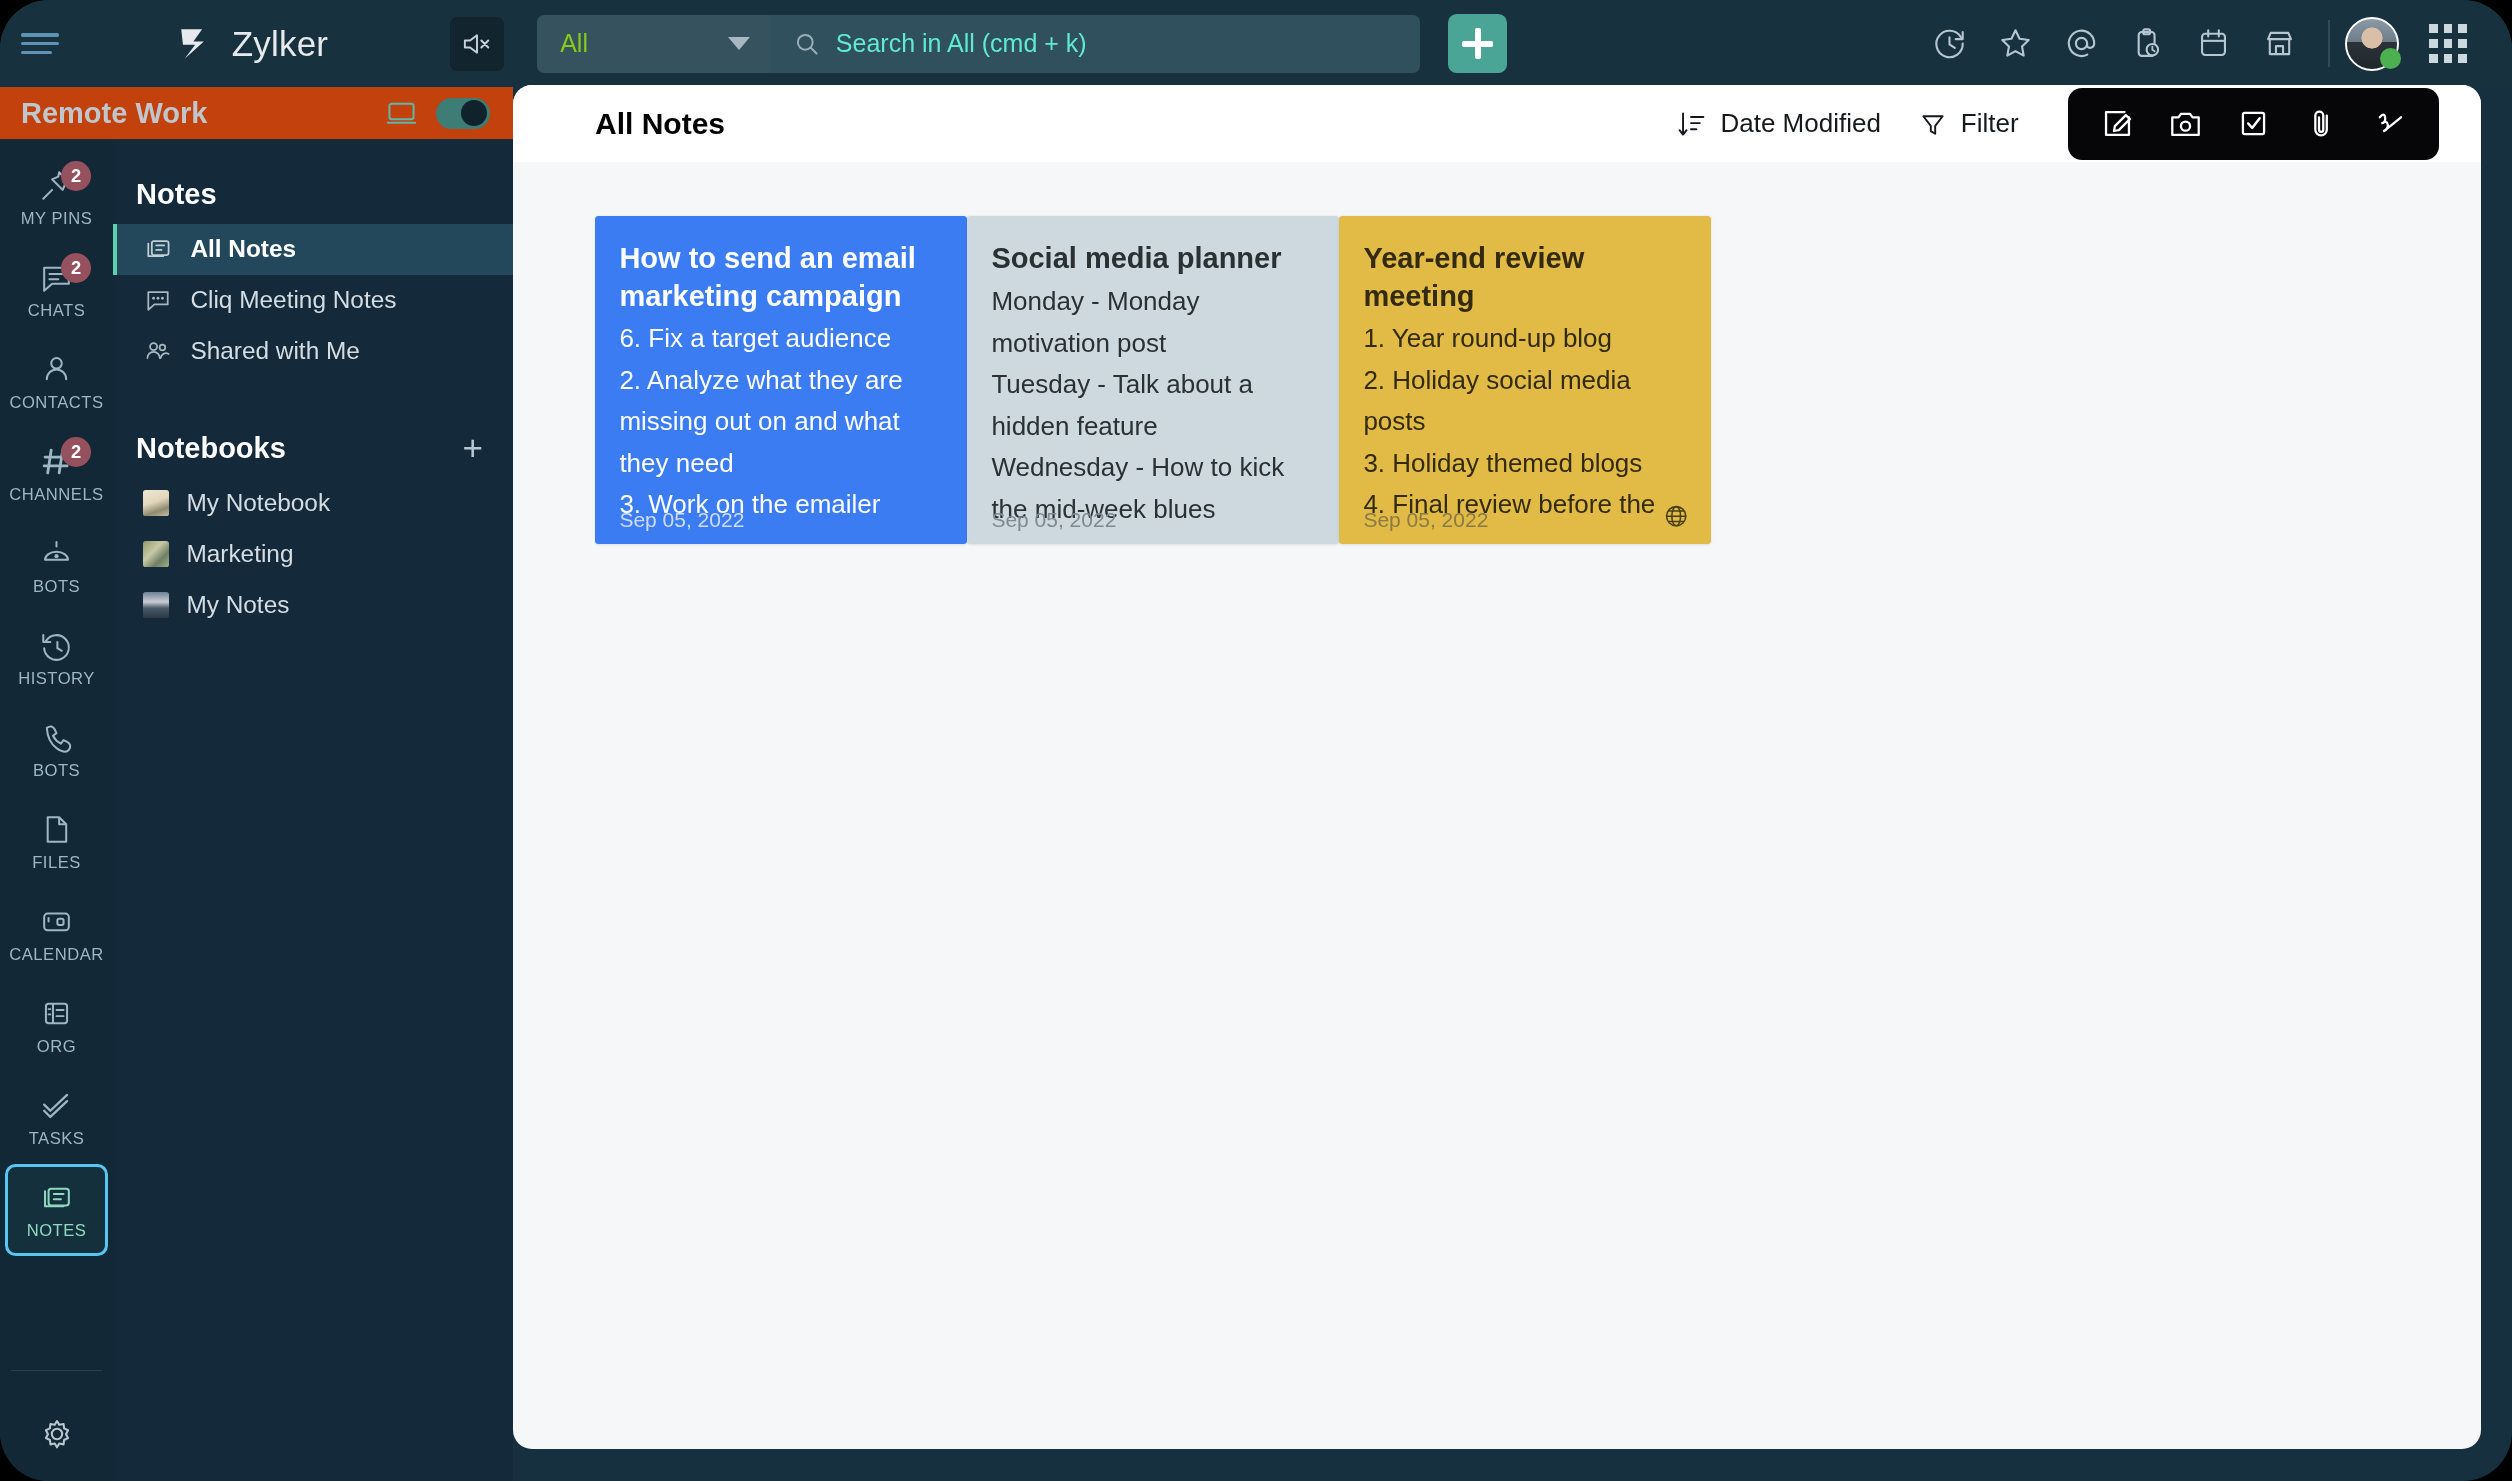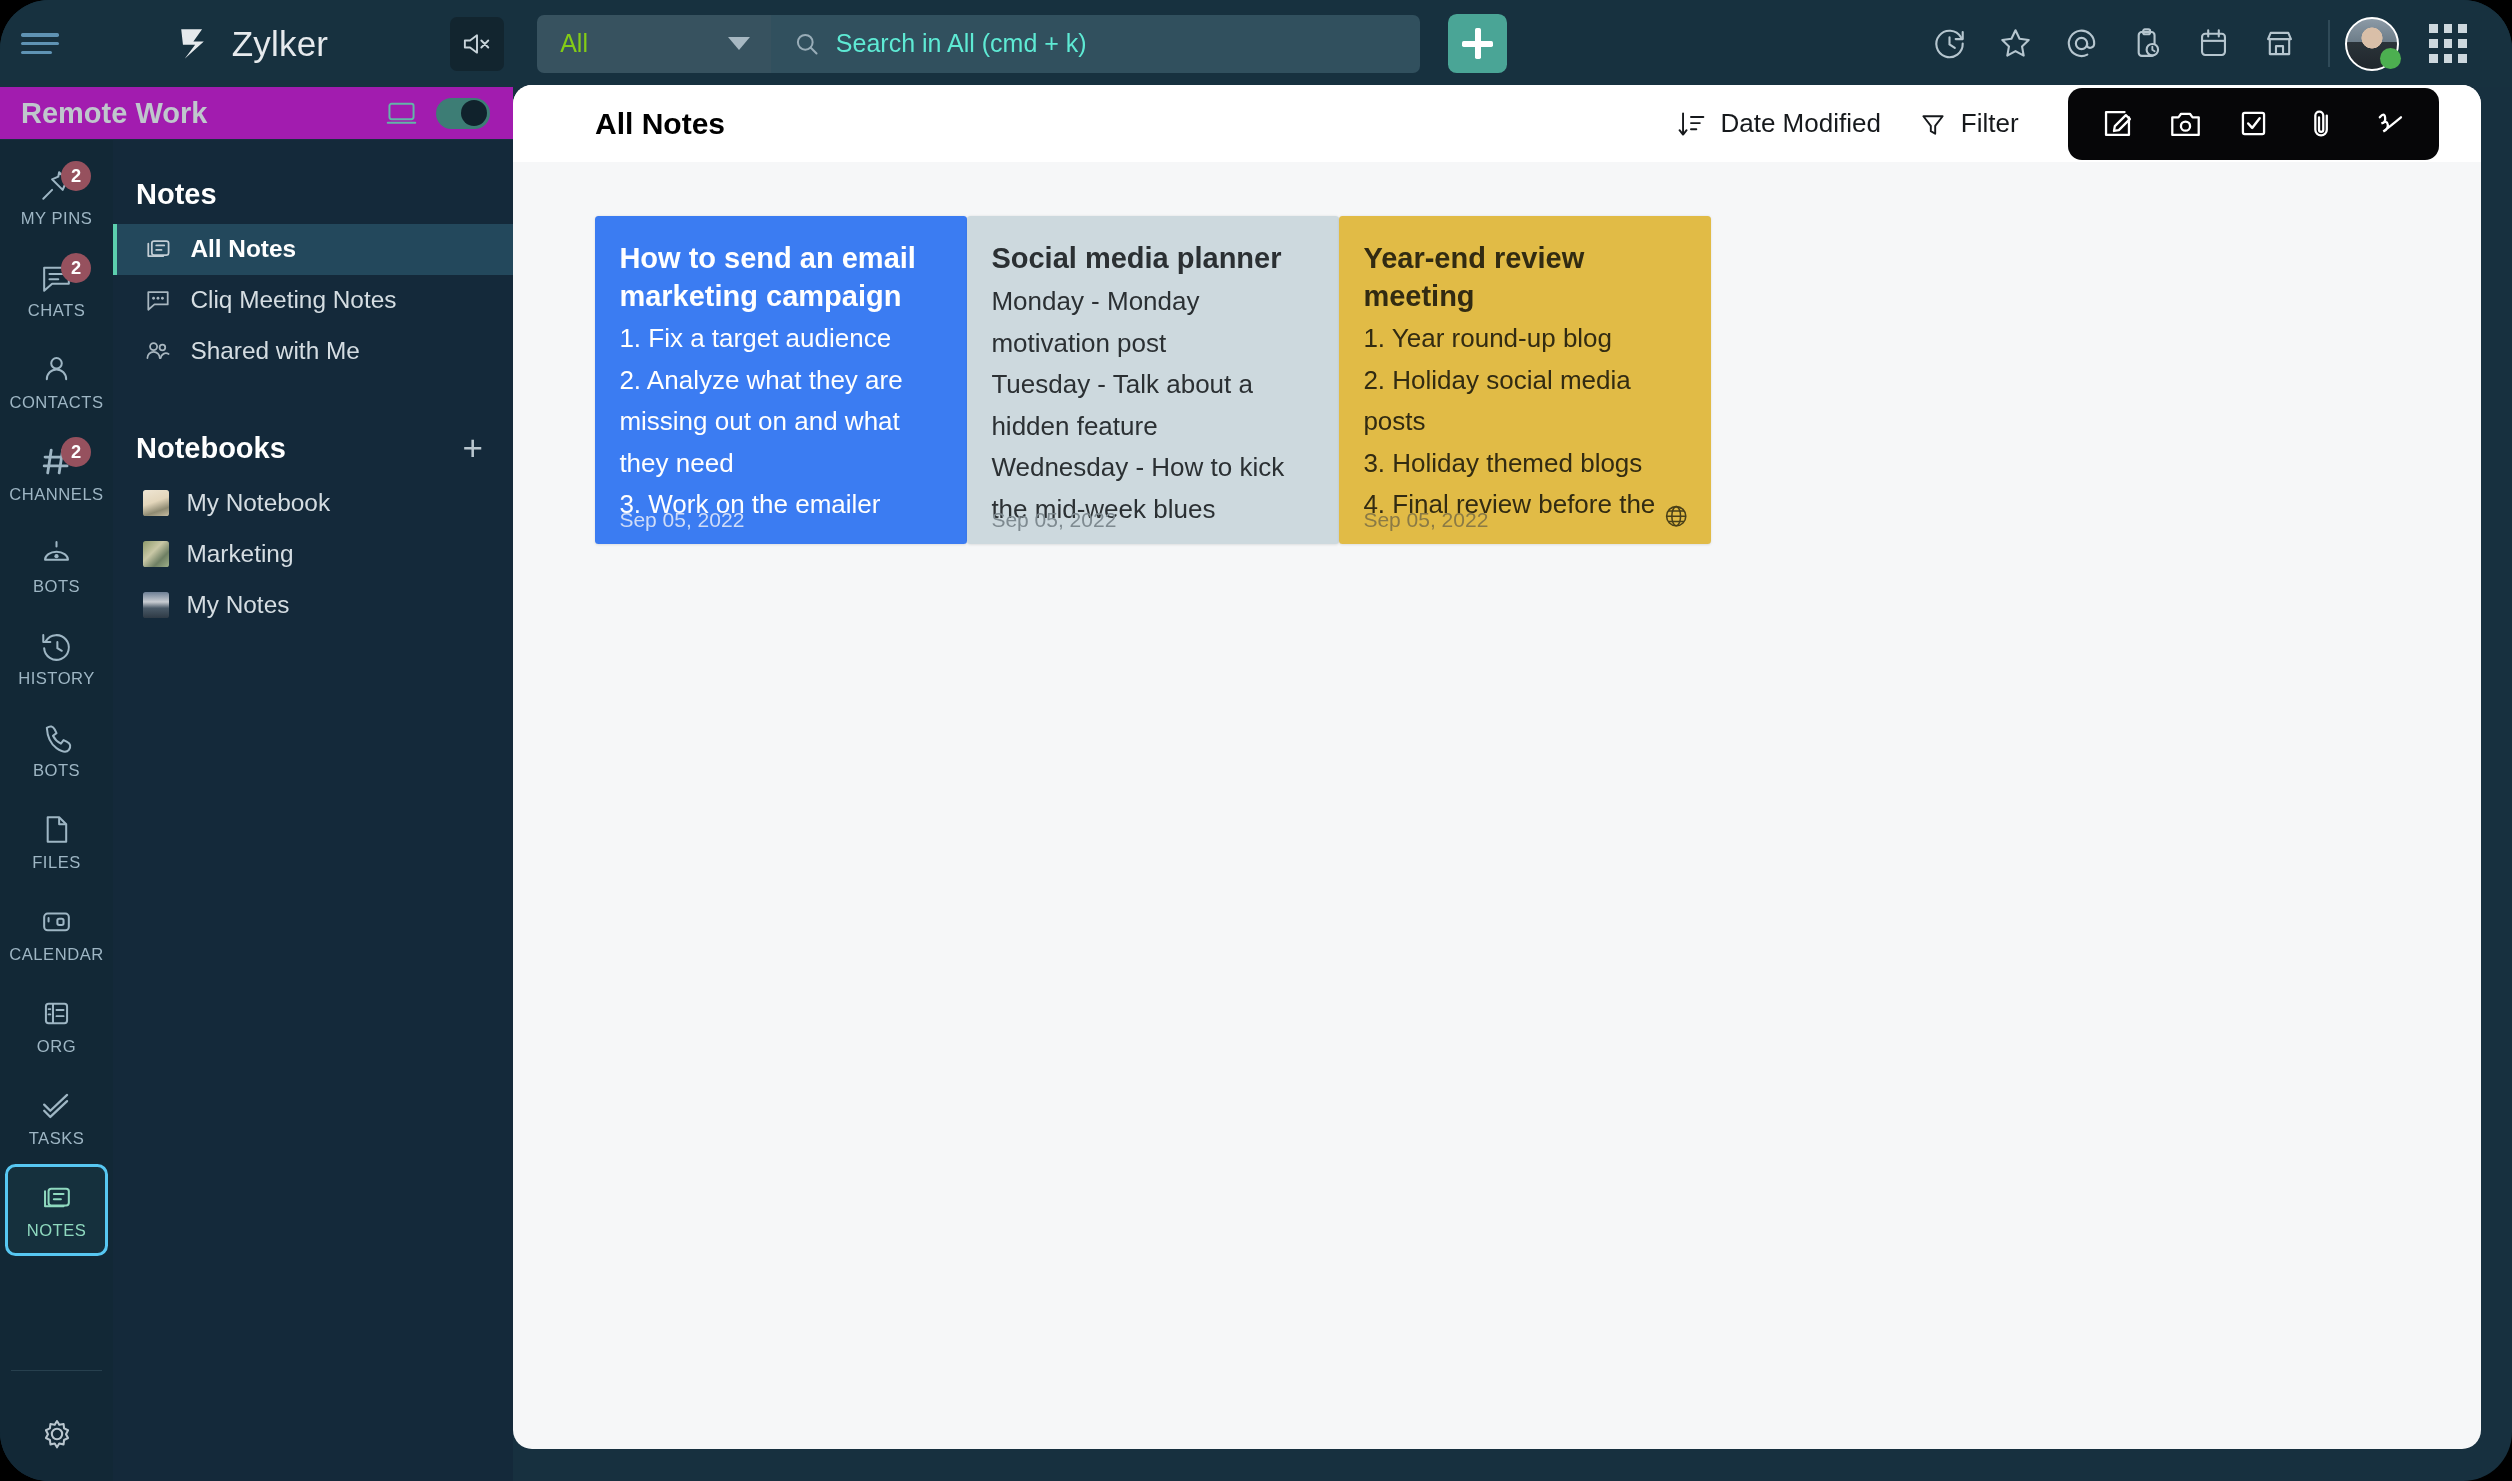--- a/index.html
+++ b/index.html
@@ -115,21 +115,21 @@
     width: 66px; height: 66px; margin-left: 15.7px;
     display: grid; grid-template-columns: repeat(3, 8.7px); grid-template-rows: repeat(3, 8.7px);
     gap: 6.1px; align-content: center; justify-content: center; cursor: pointer;
   }
   #grid-icon i { background: #cdd8de; display: block; }
 
   
   #ws-row {
     position: absolute; left: 0; top: 87px;
     width: 513px; height: 52px;
-    background: #a21caf;
+    background: #c2410c;
     display: flex; align-items: center; padding: 0 23px 0 21px;
   }
   #ws-name { color: #bfc7cc; font-size: 29px; font-weight: 600; }
   #ws-actions { margin-left: auto; display: flex; align-items: center; gap: 19px; }
   #ws-toggle {
     width: 54px; height: 31px; border-radius: 15.7px; background: #3d7d75;
     position: relative; cursor: pointer;
   }
   #ws-toggle .knob {
     position: absolute; right: 2.6px; top: 2.6px;
@@ -663,21 +663,21 @@
             </svg>
           </div>
         </div>
       </div>
     </div>
 
     <div id="notes-grid">
 
       <div class="note-card card-blue">
         <div class="note-title">How to send an email marketing campaign</div>
-        <div class="note-line">1. Fix a target audience</div>
+        <div class="note-line">6. Fix a target audience</div>
         <div class="note-line">2. Analyze what they are missing out on and what they need</div>
         <div class="note-line">3. Work on the emailer</div>
         <div class="note-date">Sep 05, 2022</div>
       </div>
 
       <div class="note-card card-grey">
         <div class="note-title">Social media planner</div>
         <div class="note-line">Monday - Monday motivation post</div>
         <div class="note-line">Tuesday - Talk about a hidden feature</div>
         <div class="note-line">Wednesday - How to kick the mid-week blues</div>

